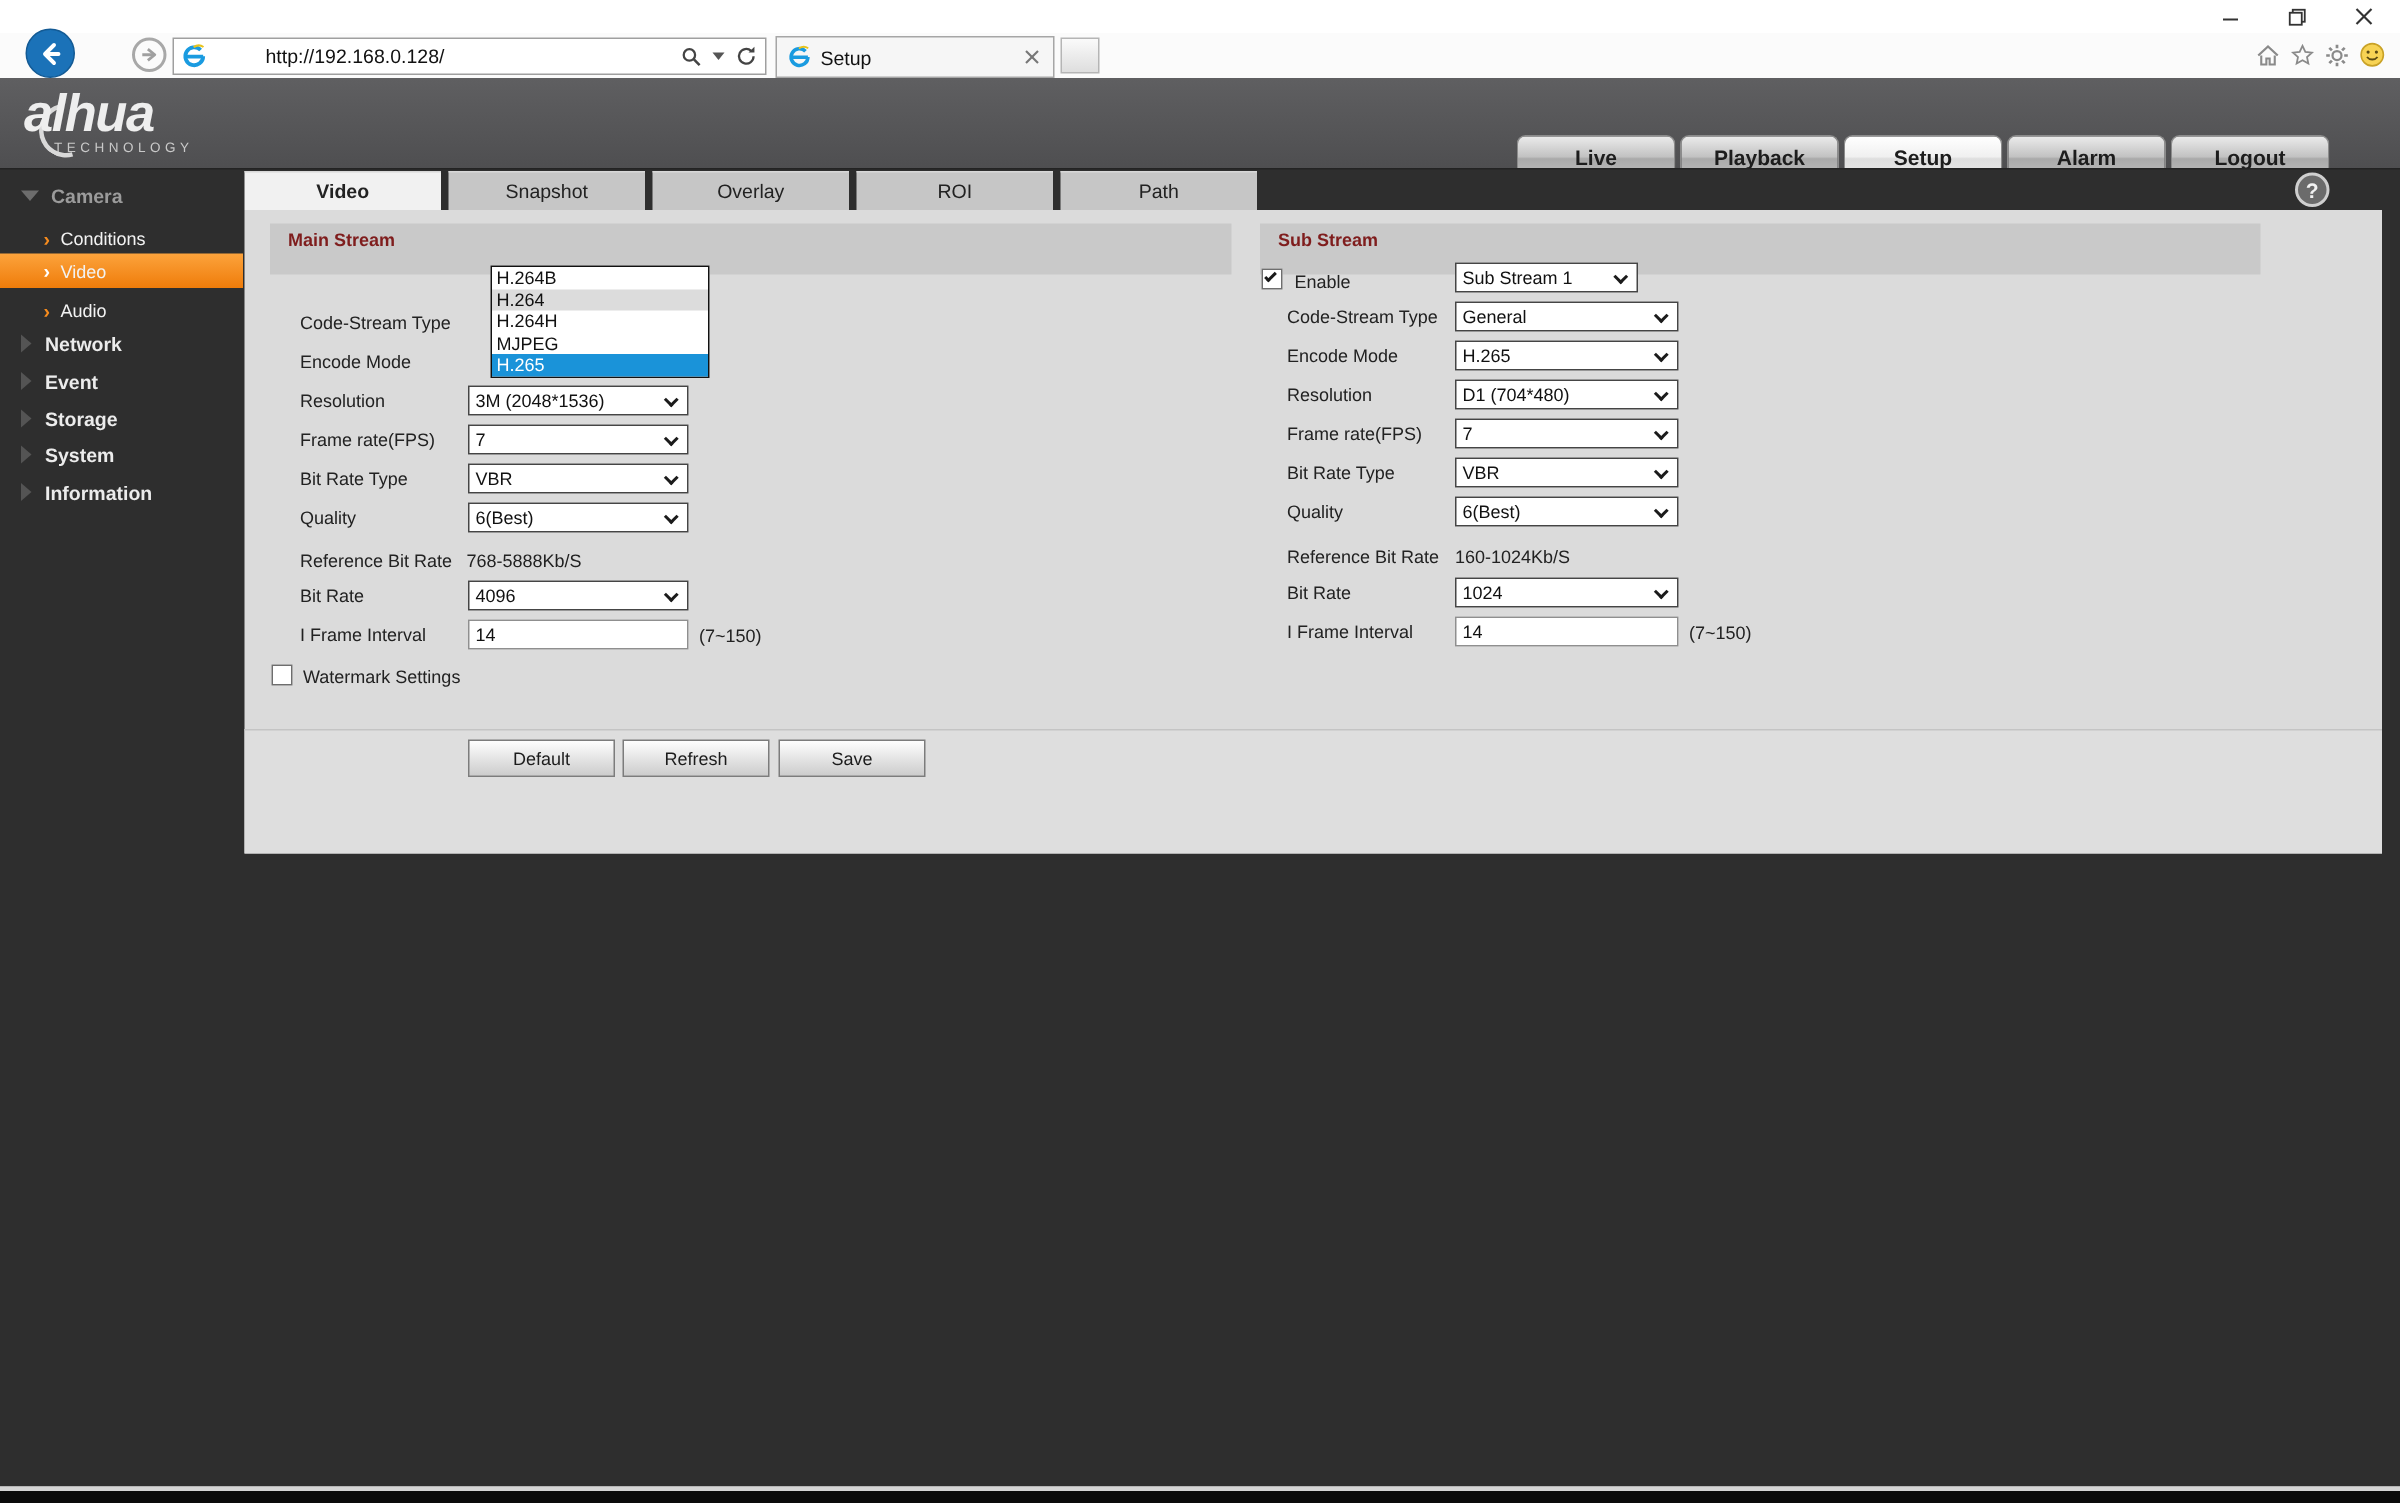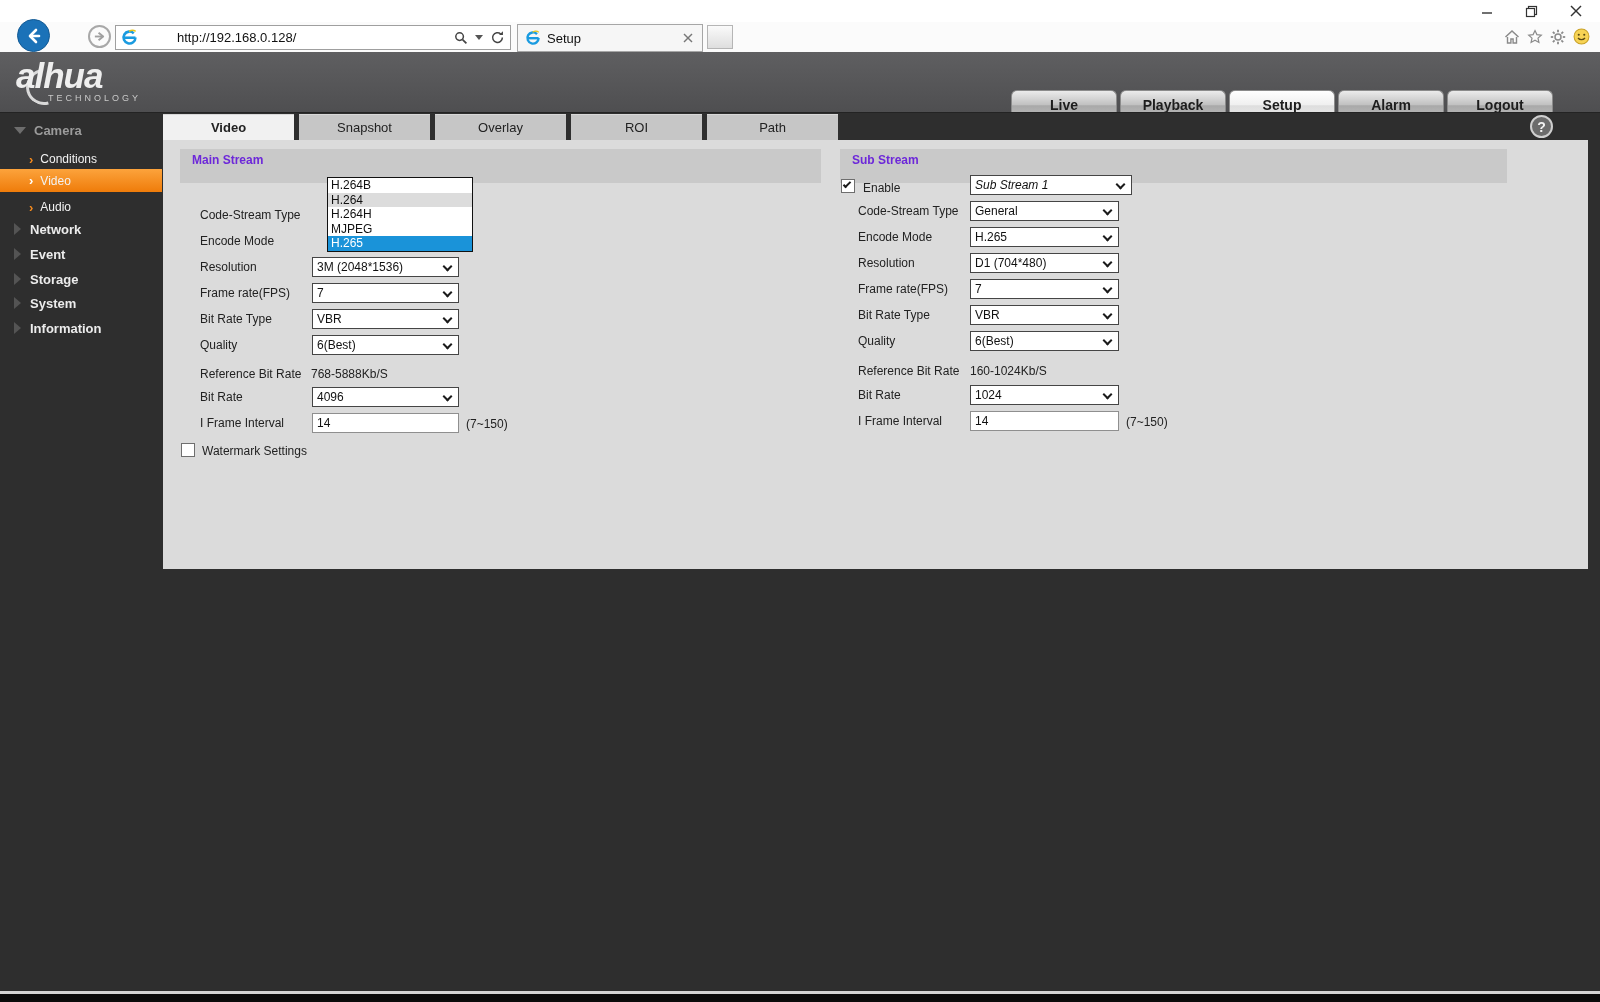--- a/index.html
+++ b/index.html
@@ -19,21 +19,21 @@
   .tab{position:absolute;left:517px;top:2px;width:186px;height:28px;background:#f6f6f6;border:1px solid #a6a6a6;display:flex;align-items:center;}
   .tab-title{font-size:13px;color:#111;margin-left:6px;flex:1;}
   .newtab{position:absolute;left:707px;top:3px;width:26px;height:24px;background:linear-gradient(#fafafa,#dedede);border:1px solid #b5b5b5;}
   .tb-icons{position:absolute;top:6px;display:flex;gap:7px;align-items:center;}
 
   
   .appheader{position:absolute;left:0;top:52px;width:1600px;height:76px;background:linear-gradient(#5f5f61,#4a4a4c);}
   .logo{position:absolute;left:16px;top:4px;color:#ededed;}
   .logo-text{font-size:35px;font-weight:bold;font-style:italic;letter-spacing:-1px;position:relative;display:inline-block;color:#eee;}
   .logo-swoosh{position:absolute;left:10px;top:13px;width:36px;height:36px;border:3px solid #d9d9d9;border-top-color:transparent;border-right-color:transparent;border-radius:50%;transform:rotate(30deg);}
-  .logo-tag{font-size:9px;letter-spacing:3px;color:#c9c9c9;margin-left:32px;margin-top:-3px;}
+  .logo-tag{font-size:9px;letter-spacing:3px;color:#c9c9c9;margin-left:20px;margin-top:-3px;}
   .navrow{position:absolute;right:47px;bottom:10px;display:flex;gap:3px;}
   .navbtn{width:106px;height:28px;border:1px solid #8b8b8b;border-bottom:none;border-radius:6px 6px 0 0;background:linear-gradient(#ebebeb 0%,#c2c2c2 50%,#a9a9a9 55%,#bcbcbc 100%);font-size:14px;font-weight:bold;color:#1d1d1d;display:flex;align-items:center;justify-content:center;cursor:pointer;}
   .navbtn.active{background:linear-gradient(#ffffff 0%,#f0f0f0 50%,#dedede 55%,#e9e9e9 100%);}
 
   
   .appbody{position:absolute;left:0;top:112px;width:1600px;height:879px;background:#2e2e2e;border-top:1px solid #232323;}
 
   
   .side-row{position:absolute;left:0;width:162px;height:20px;display:flex;align-items:center;cursor:pointer;}
   .tri-down{width:0;height:0;border-left:6px solid transparent;border-right:6px solid transparent;border-top:7px solid #6d6d6d;margin-left:14px;margin-right:8px;}
@@ -47,21 +47,21 @@
 
   
   .tabstrip{position:absolute;left:163px;top:1px;display:flex;gap:5px;}
   .ctab{width:131px;height:26px;background:#c6c6c6;border-top:1px solid #d8d8d8;display:flex;align-items:center;justify-content:center;font-size:13px;color:#222;cursor:pointer;}
   .ctab.active{background:#f1f1f1;font-weight:bold;}
 
   .helpbtn{position:absolute;left:1530px;top:2px;width:23px;height:23px;border-radius:50%;border:2px solid #cfcfcf;background:#6b6b6b;color:#f2f2f2;font-size:14px;font-weight:bold;display:flex;align-items:center;justify-content:center;cursor:pointer;}
 
   
   .panel{position:absolute;left:163px;top:27px;width:1425px;height:429px;background:#dbdbdb;}
-  .sechdr{position:absolute;height:34px;background:#c9c9c9;font-size:12px;font-weight:bold;color:#6d28d9;line-height:22px;padding-left:12px;}
+  .sechdr{position:absolute;height:34px;background:#c9c9c9;font-size:12px;font-weight:bold;color:#7f1d1d;line-height:22px;padding-left:12px;}
   .flabel{position:absolute;font-size:12px;color:#222;white-space:nowrap;}
   .fvalue{position:absolute;font-size:12px;color:#222;white-space:nowrap;}
   .sel{position:absolute;height:20px;background:#fff;border:1px solid #454545;font-size:12px;color:#111;line-height:18px;padding-left:4px;cursor:pointer;}
   .sel .chevbox{position:absolute;right:7px;top:5px;width:7px;height:7px;border-right:2px solid #1b1b1b;border-bottom:2px solid #1b1b1b;transform:rotate(45deg);}
   .txt{position:absolute;height:20px;border:1px solid #8f8f8f;background:#fff;font-size:12px;color:#111;padding-left:4px;}
   .cb{position:absolute;width:14px;height:14px;background:#fff;border:1px solid #6e6e6e;cursor:pointer;}
   .cb .tick{display:none;}
   .cb.checked .tick{display:block;width:8px;height:4px;border-left:2px solid #1a1a1a;border-bottom:2px solid #1a1a1a;transform:rotate(-45deg);margin:2px 0 0 1px;}
   .listbox{position:absolute;left:152px;top:37px;width:146px;height:75px;background:#fff;border:1px solid #111;z-index:6;margin-left:12px;}
   .lb-item{height:14.5px;font-size:12px;line-height:14.5px;padding-left:3px;color:#111;cursor:pointer;white-space:nowrap;}
@@ -275,21 +275,21 @@
       <input class="txt" style="left: 149px; top: 273px; width: 147px;" value="14">
       <div class="fvalue" style="left:303px;top:277px;">(7~150)</div>
 
       <span class="cb" style="left:18px;top:303px;"></span>
       <div class="flabel" style="left:39px;top:304px;">Watermark Settings</div>
 
       <span class="cb checked" style="left:678px;top:39px;">
           <span class="tick"></span>
         </span>
       <div class="flabel" style="left:700px;top:41px;">Enable</div>
-      <div class="sel" style="left:807px;top:35px;width:162px;font-style:italic;"><span>Sub Stream 1</span><span class="chevbox"></span></div>
+      <div class="sel" style="left:807px;top:35px;width:122px;"><span>Sub Stream 1</span><span class="chevbox"></span></div>
 
       <div class="flabel" style="left:695px;top:64px;">Code-Stream Type</div>
       <div class="sel" style="left:807px;top:61px;width:149px;"><span>General</span><span class="chevbox"></span></div>
 
       <div class="flabel" style="left:695px;top:90px;">Encode Mode</div>
       <div class="sel" style="left:807px;top:87px;width:149px;"><span>H.265</span><span class="chevbox"></span></div>
 
       <div class="flabel" style="left:695px;top:116px;">Resolution</div>
       <div class="sel" style="left:807px;top:113px;width:149px;"><span>D1 (704*480)</span><span class="chevbox"></span></div>
 
@@ -305,19 +305,24 @@
       <div class="flabel" style="left:695px;top:224px;">Reference Bit Rate</div>
       <div class="fvalue" style="left:807px;top:224px;">160-1024Kb/S</div>
 
       <div class="flabel" style="left:695px;top:248px;">Bit Rate</div>
       <div class="sel" style="left:807px;top:245px;width:149px;"><span>1024</span><span class="chevbox"></span></div>
 
       <div class="flabel" style="left:695px;top:274px;">I Frame Interval</div>
       <input class="txt" style="left: 807px; top: 271px; width: 149px;" value="14">
       <div class="fvalue" style="left:963px;top:275px;">(7~150)</div>
 
+      <div class="panel-footer">
+        <div class="btn" style="left:149px;">Default</div>
+        <div class="btn" style="left:252px;">Refresh</div>
+        <div class="btn" style="left:356px;">Save</div>
+      </div>
     </div>
 
   </div>
 
   <div class="footer-light"></div>
   <div class="footer-black"></div>
 </div>
 
 </body></html>

